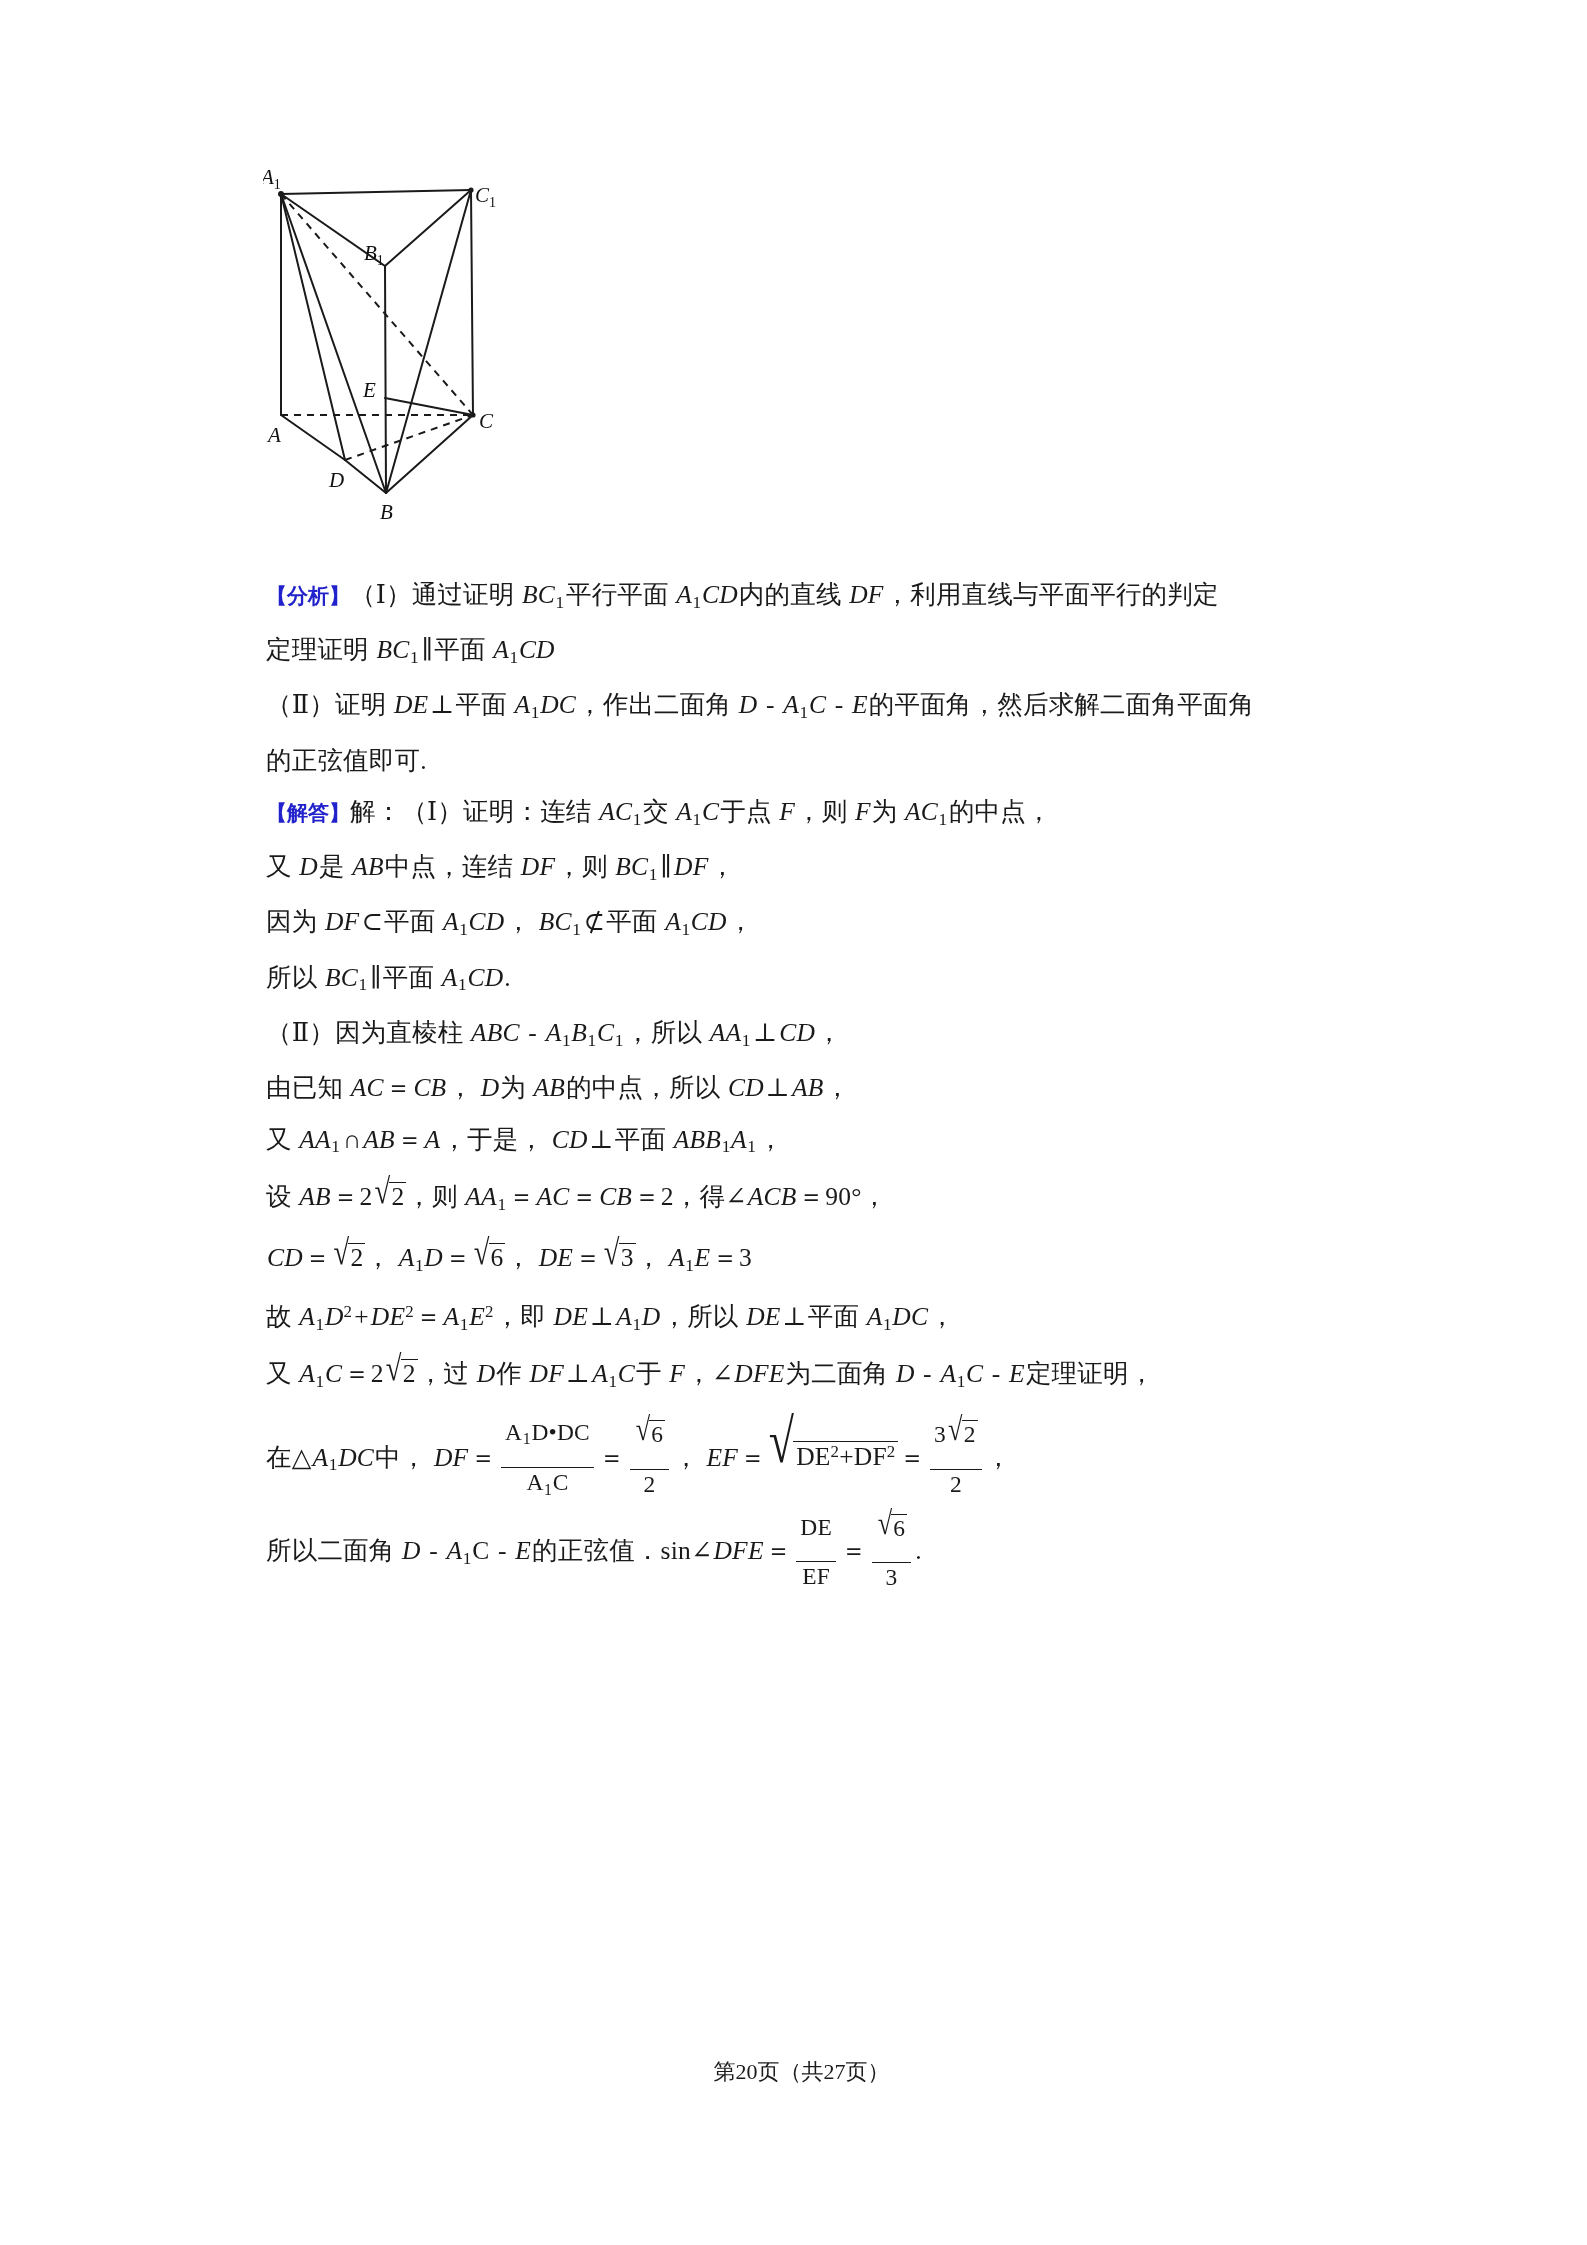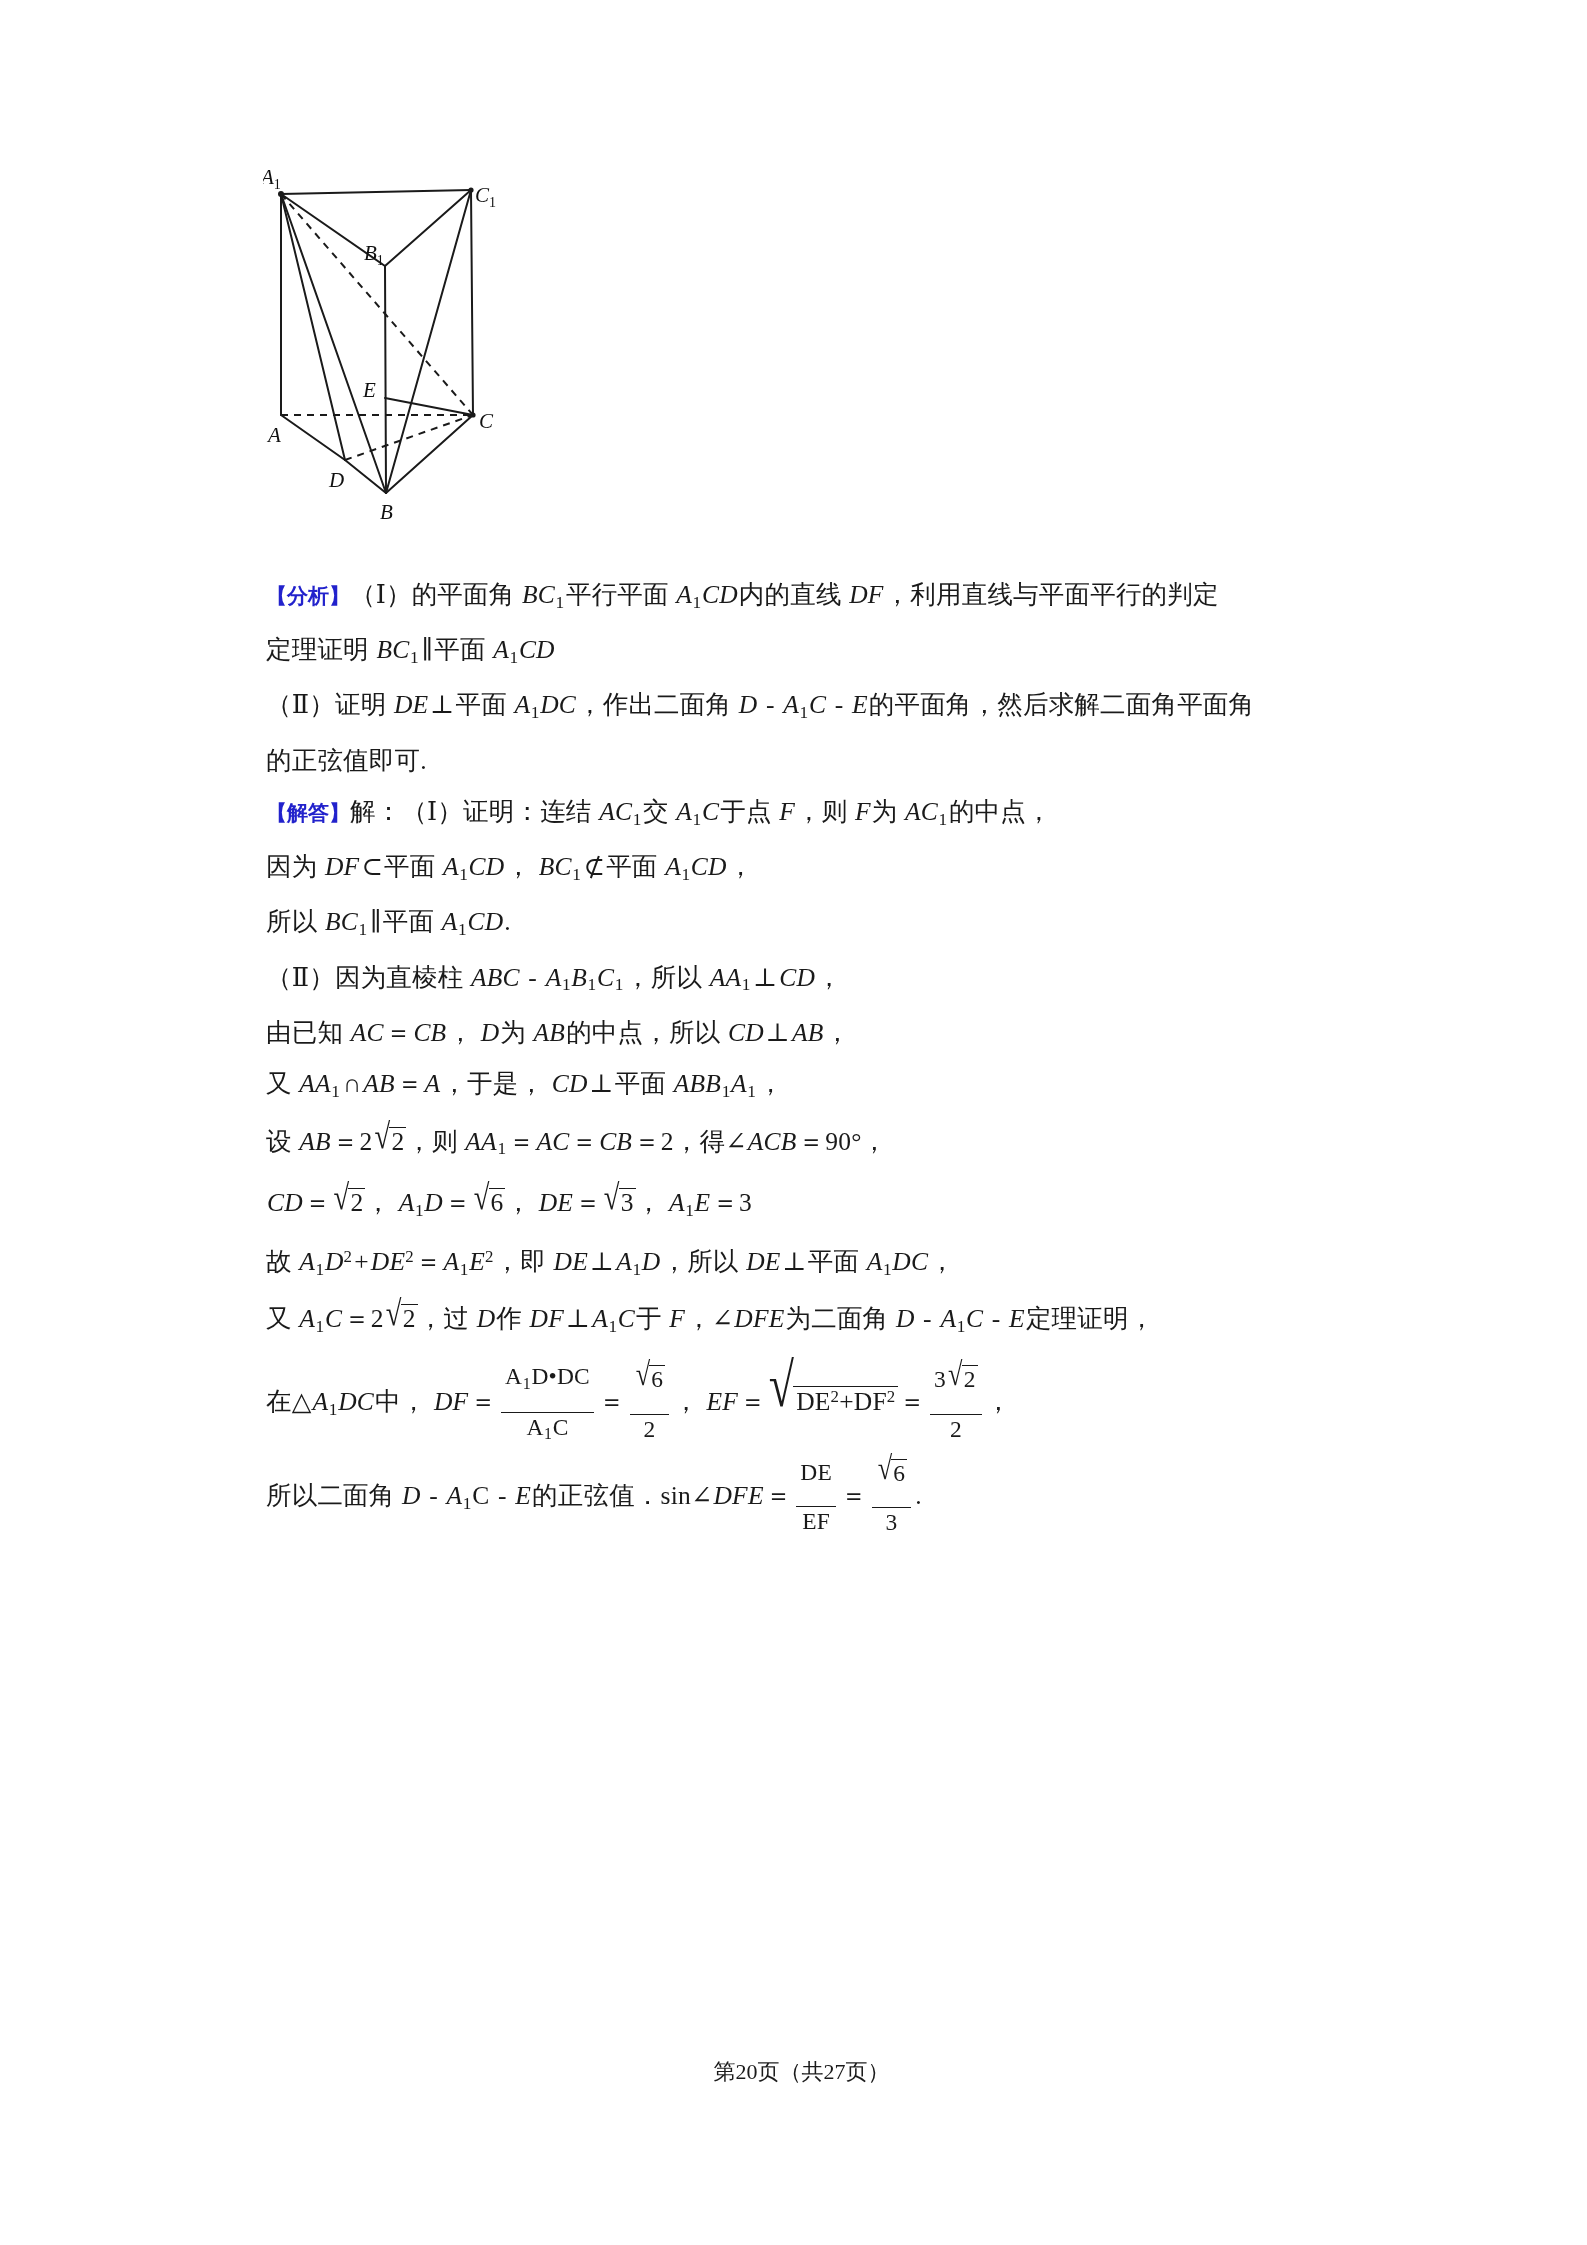--- a/index.html
+++ b/index.html
@@ -207,21 +207,21 @@
       <text class="fig-label" x="5" y="272">A</text>
       <text class="fig-label" x="216" y="258">C</text>
       <text class="fig-label" x="66" y="317">D</text>
       <text class="fig-label" x="117" y="349">B</text>
     </svg>
   </div>
 
   <div class="body-text">
 
     <p class="line">
-      <span class="tag">【分析】</span><span class="cn">（Ⅰ）的平面角</span>
+      <span class="tag">【分析】</span><span class="cn">（Ⅰ）通过证明</span>
       <span class="mv"><span>BC</span><sub>1</sub></span><span class="cn">平行平面</span>
       <span class="mv"><span>A</span><sub>1</sub><span>CD</span></span><span class="cn">内的直线</span>
       <span class="mv">DF</span><span class="cn">，利用直线与平面平行的判定</span>
     </p>
 
     <p class="line">
       <span class="cn">定理证明</span>
       <span class="mv"><span>BC</span><sub>1</sub></span><span class="op">∥</span><span class="cn">平面</span>
       <span class="mv"><span>A</span><sub>1</sub><span>CD</span></span>
     </p>
@@ -239,20 +239,27 @@
 
     <p class="line">
       <span class="tag">【解答】</span><span class="cn">解：（Ⅰ）证明：连结</span>
       <span class="mv"><span>AC</span><sub>1</sub></span><span class="cn">交</span>
       <span class="mv"><span>A</span><sub>1</sub><span>C</span></span><span class="cn">于点</span>
       <span class="mv">F</span><span class="cn">，则</span>
       <span class="mv">F</span><span class="cn">为</span>
       <span class="mv"><span>AC</span><sub>1</sub></span><span class="cn">的中点，</span>
     </p>
 
+    <p class="line">
+      <span class="cn">又</span>
+      <span class="mv">D</span><span class="cn">是</span>
+      <span class="mv">AB</span><span class="cn">中点，连结</span>
+      <span class="mv">DF</span><span class="cn">，则</span>
+      <span class="mv"><span>BC</span><sub>1</sub></span><span class="op">∥</span><span class="mv">DF</span><span class="cn">，</span>
+    </p>
 
     <p class="line">
       <span class="cn">因为</span>
       <span class="mv">DF</span><span class="op">⊂</span><span class="cn">平面</span>
       <span class="mv"><span>A</span><sub>1</sub><span>CD</span></span><span class="cn">，</span>
       <span class="mv"><span>BC</span><sub>1</sub></span><span class="op">⊄</span><span class="cn">平面</span>
       <span class="mv"><span>A</span><sub>1</sub><span>CD</span></span><span class="cn">，</span>
     </p>
 
     <p class="line">

